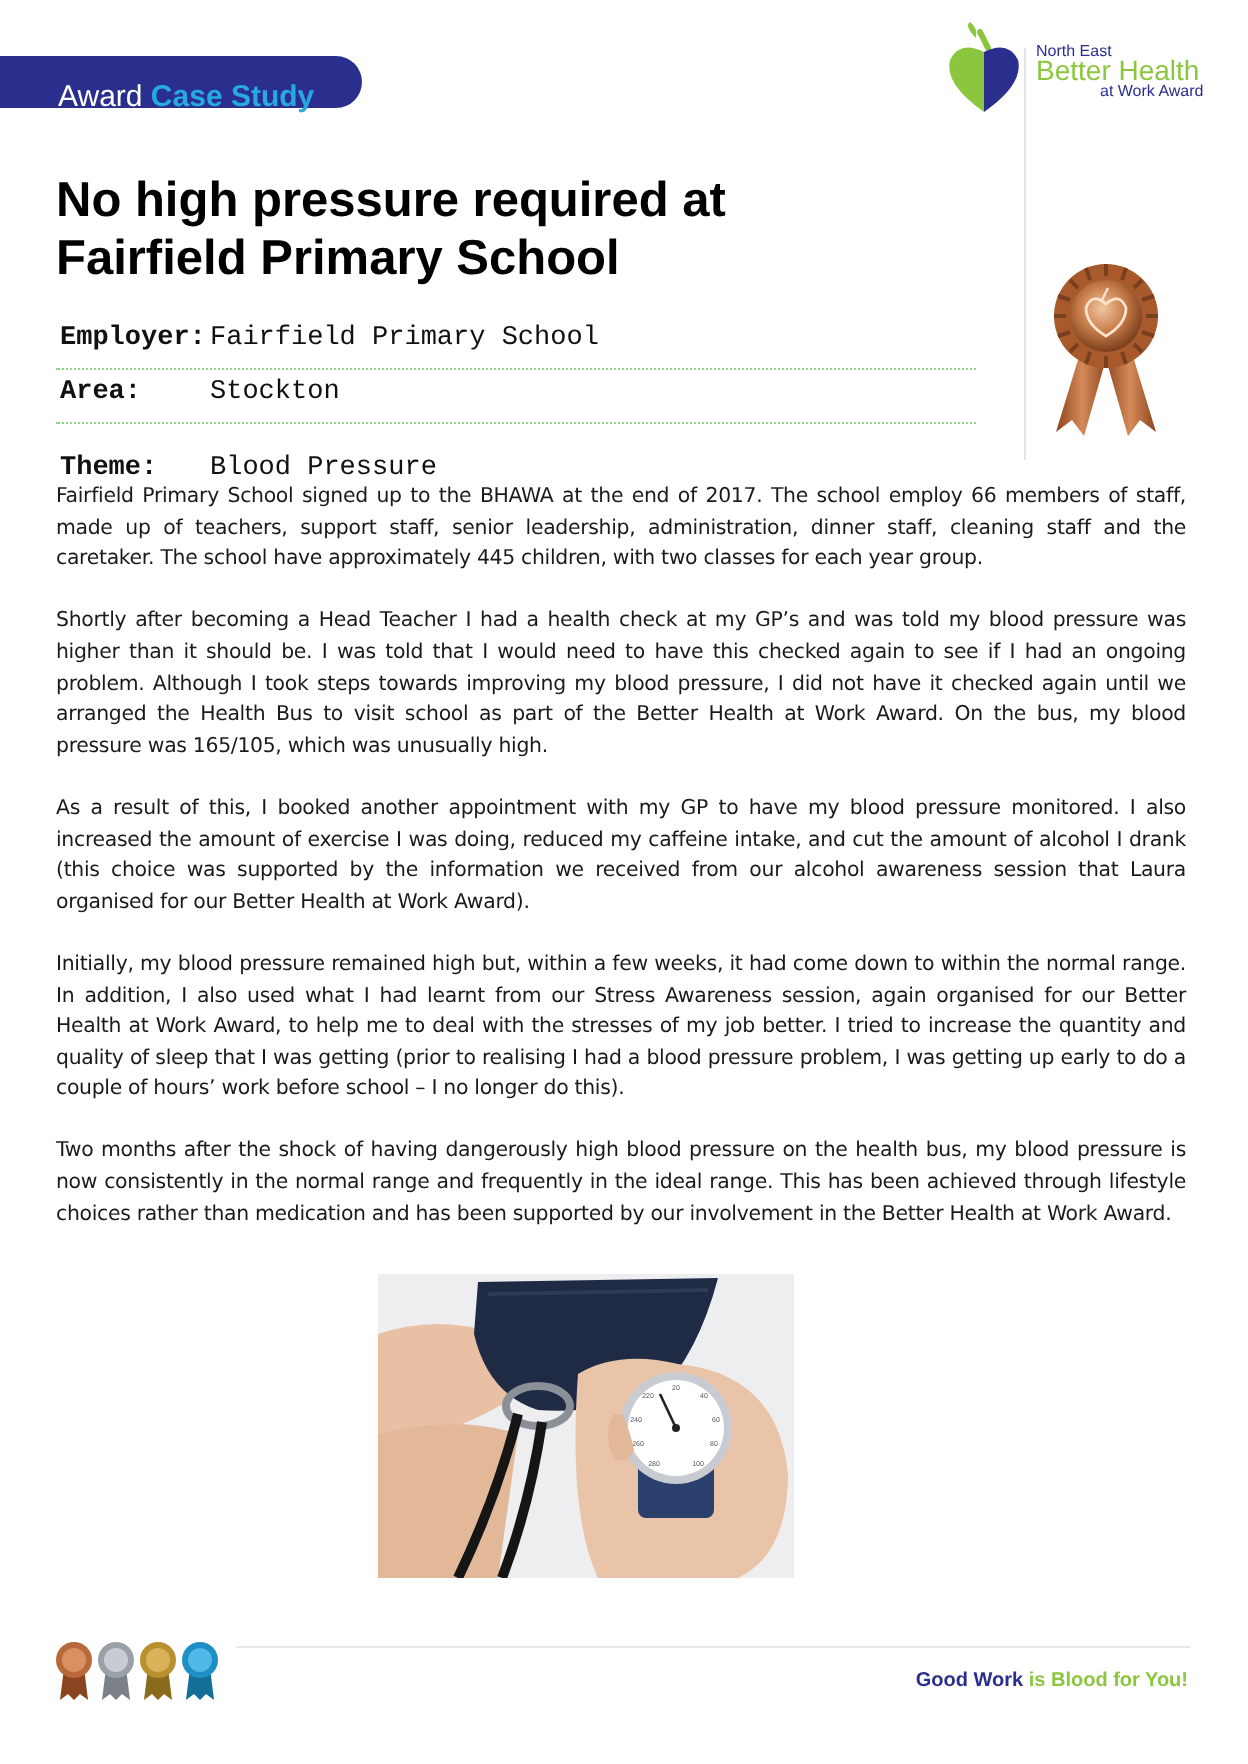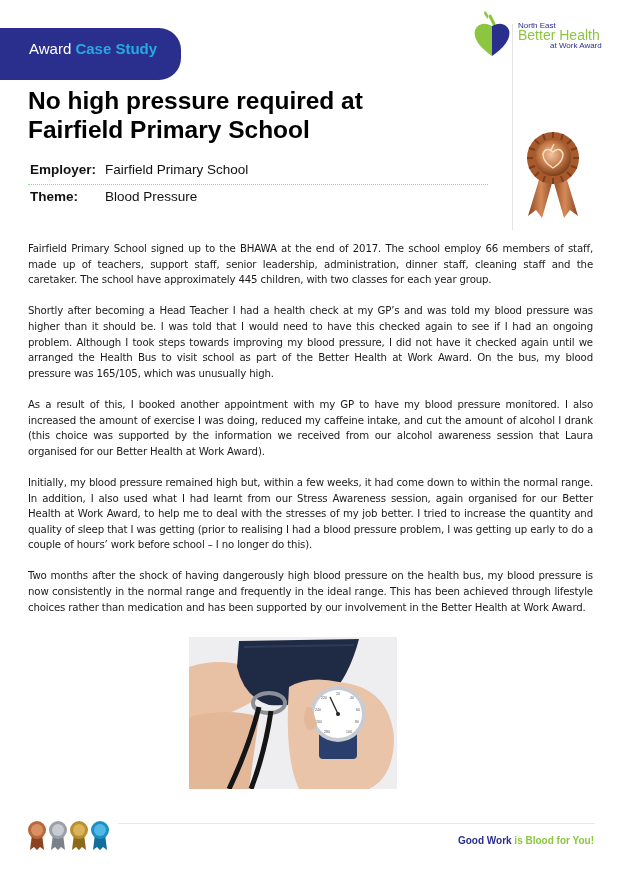--- a/index.html
+++ b/index.html
@@ -1,34 +1,34 @@
 <!DOCTYPE html>
 <html><head>
 <meta charset="utf-8">
 <style>
   html, body { margin: 0; padding: 0; background: #ffffff; }
   body { width: 624px; height: 882px; position: relative; overflow: hidden; font-family: "Liberation Sans", sans-serif; color: #111; }
 
-  .banner { position: absolute; left: 0; top: 28px; width: 181px; height: 52px; background: #2a2f8e; border-radius: 0 22px 22px 0; }
+  .banner { position: absolute; left: 0; top: 28px; width: 181px; height: 26px; background: #2a2f8e; border-radius: 0 22px 22px 0; }
   .banner-text { position: absolute; left: 29px; top: 12px; font-size: 15px; color: #ffffff; white-space: nowrap; }
   .banner-text .accent { color: #27a9e1; font-weight: bold; }
 
   .logo { position: absolute; left: 472px; top: 10px; width: 140px; height: 48px; }
   .logo svg { position: absolute; left: 0; top: 0; }
   .logo-text { position: absolute; left: 46px; top: 11px; font-size: 8px; line-height: 9px; color: #2a2f8e; white-space: nowrap; }
   .logo-text .l2 { color: #8cc63f; font-size: 14px; line-height: 11px; }
   .logo-text .l3 { font-size: 8px; padding-left: 32px; }
 
   .vdivider { position: absolute; left: 512px; top: 24px; width: 1px; height: 206px; background: #e4e4e4; }
 
   .title { position: absolute; left: 28px; top: 86px; font-size: 24.5px; line-height: 29px; font-weight: bold; color: #000; width: 440px; }
 
   .meta { position: absolute; left: 28px; top: 158px; width: 460px; }
-  .meta-row { height: 26px; position: relative; border-bottom: 1px dotted #8fd68c; font-size: 13.5px; }
-  .meta-row:last-child { border-bottom: none; }
+  .meta-row { height: 26px; position: relative; border-bottom: 1px dotted #8fd68c; font-size: 13.5px; font-family: Liberation Mono, monospace; }
+  .meta-row:last-child { border-bottom: none; margin-top: 11px; }
   .meta-row .label { position: absolute; left: 2px; top: 4px; font-weight: bold; }
   .meta-row .value { position: absolute; left: 77px; top: 4px; }
 
   .rosette { position: absolute; left: 520px; top: 126px; }
 
   .body-text { position: absolute; left: 28px; top: 241px; width: 565px; font-family: "DejaVu Sans", sans-serif; font-size: 10.2px; line-height: 15.6px; color: #1a1a1a; text-align: justify; letter-spacing: -0.15px; }
   .body-text p { margin: 0 0 15.6px 0; }
 
   .photo { position: absolute; left: 189px; top: 637px; width: 208px; height: 152px; background: #f1f1f3; overflow: hidden; }
 
@@ -66,20 +66,24 @@
 
 <div class="title">
   <div>No high pressure required at</div>
   <div>Fairfield Primary School</div>
 </div>
 
 <div class="meta">
   <div class="meta-row">
     <span class="label">Employer:</span>
     <span class="value">Fairfield Primary School</span>
+  </div>
+  <div class="meta-row">
+    <span class="label">Area:</span>
+    <span class="value">Stockton</span>
   </div>
   <div class="meta-row">
     <span class="label">Theme:</span>
     <span class="value">Blood Pressure</span>
   </div>
 </div>
 
 <svg class="rosette" width="66" height="96" viewBox="0 0 66 96">
   <defs>
     <radialGradient id="bz" cx="45%" cy="40%" r="60%">

